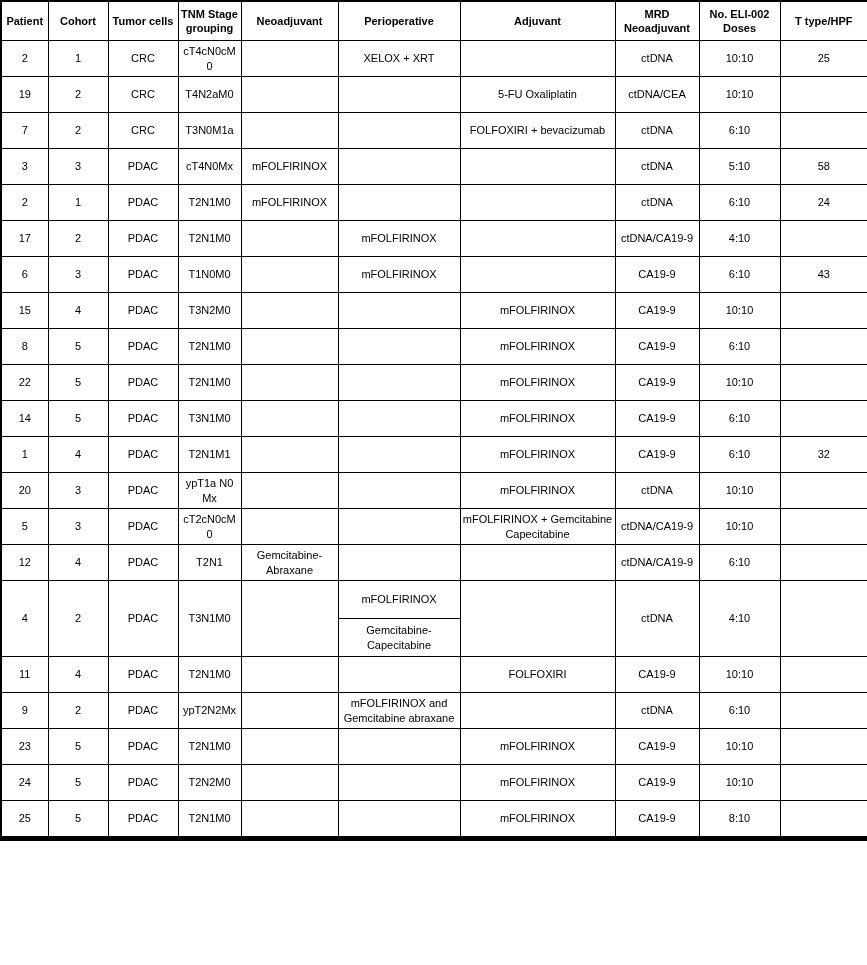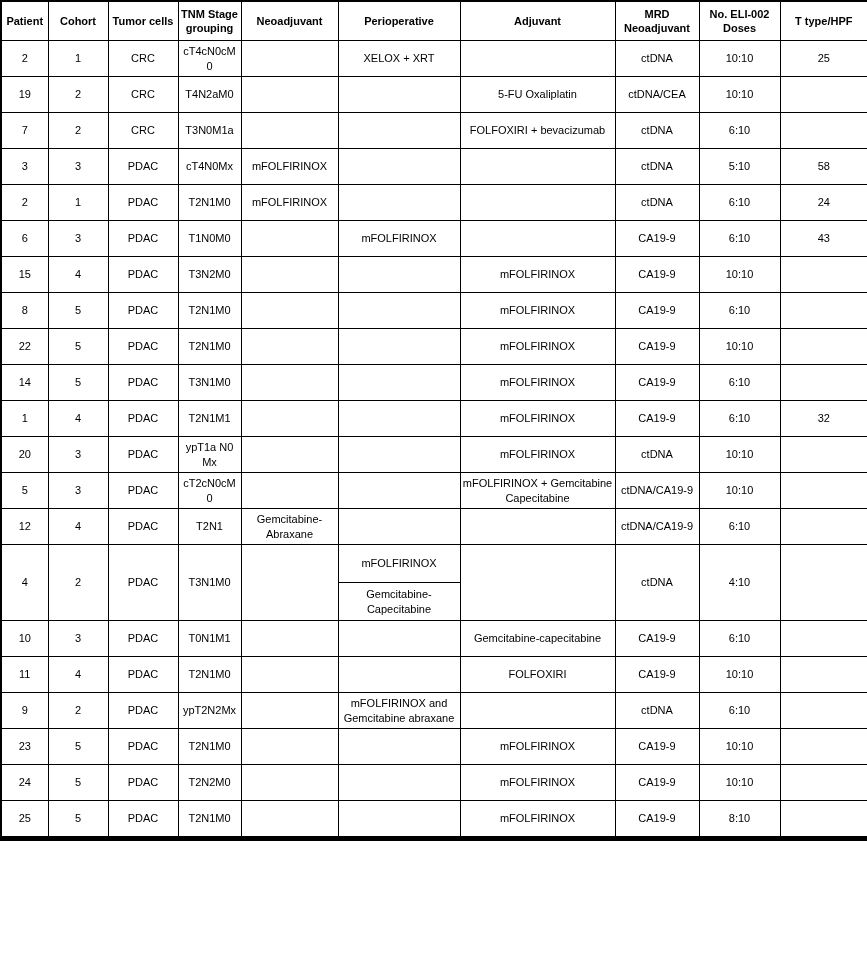--- a/index.html
+++ b/index.html
@@ -118,20 +118,32 @@
         <td>PDAC</td>
         <td>T2N1M0</td>
         <td>mFOLFIRINOX</td>
         <td></td>
         <td></td>
         <td>ctDNA</td>
         <td>6:10</td>
         <td>24</td>
       </tr>
       <tr>
+        <td>17</td>
+        <td>2</td>
+        <td>PDAC</td>
+        <td>T2N1M0</td>
+        <td></td>
+        <td>mFOLFIRINOX</td>
+        <td></td>
+        <td>ctDNA/CA19-9</td>
+        <td>4:10</td>
+        <td></td>
+      </tr>
+      <tr>
         <td>6</td>
         <td>3</td>
         <td>PDAC</td>
         <td>T1N0M0</td>
         <td></td>
         <td>mFOLFIRINOX</td>
         <td></td>
         <td>CA19-9</td>
         <td>6:10</td>
         <td>43</td>
@@ -241,32 +253,20 @@
         <td class="split">
           <div class="split-part">mFOLFIRINOX</div>
           <div class="split-part">Gemcitabine-Capecitabine</div>
         </td>
         <td></td>
         <td>ctDNA</td>
         <td>4:10</td>
         <td></td>
       </tr>
       <tr>
-        <td>10</td>
-        <td>3</td>
-        <td>PDAC</td>
-        <td>T0N1M1</td>
-        <td></td>
-        <td></td>
-        <td>Gemcitabine-capecitabine</td>
-        <td>CA19-9</td>
-        <td>6:10</td>
-        <td></td>
-      </tr>
-      <tr>
         <td>11</td>
         <td>4</td>
         <td>PDAC</td>
         <td>T2N1M0</td>
         <td></td>
         <td></td>
         <td>FOLFOXIRI</td>
         <td>CA19-9</td>
         <td>10:10</td>
         <td></td>

